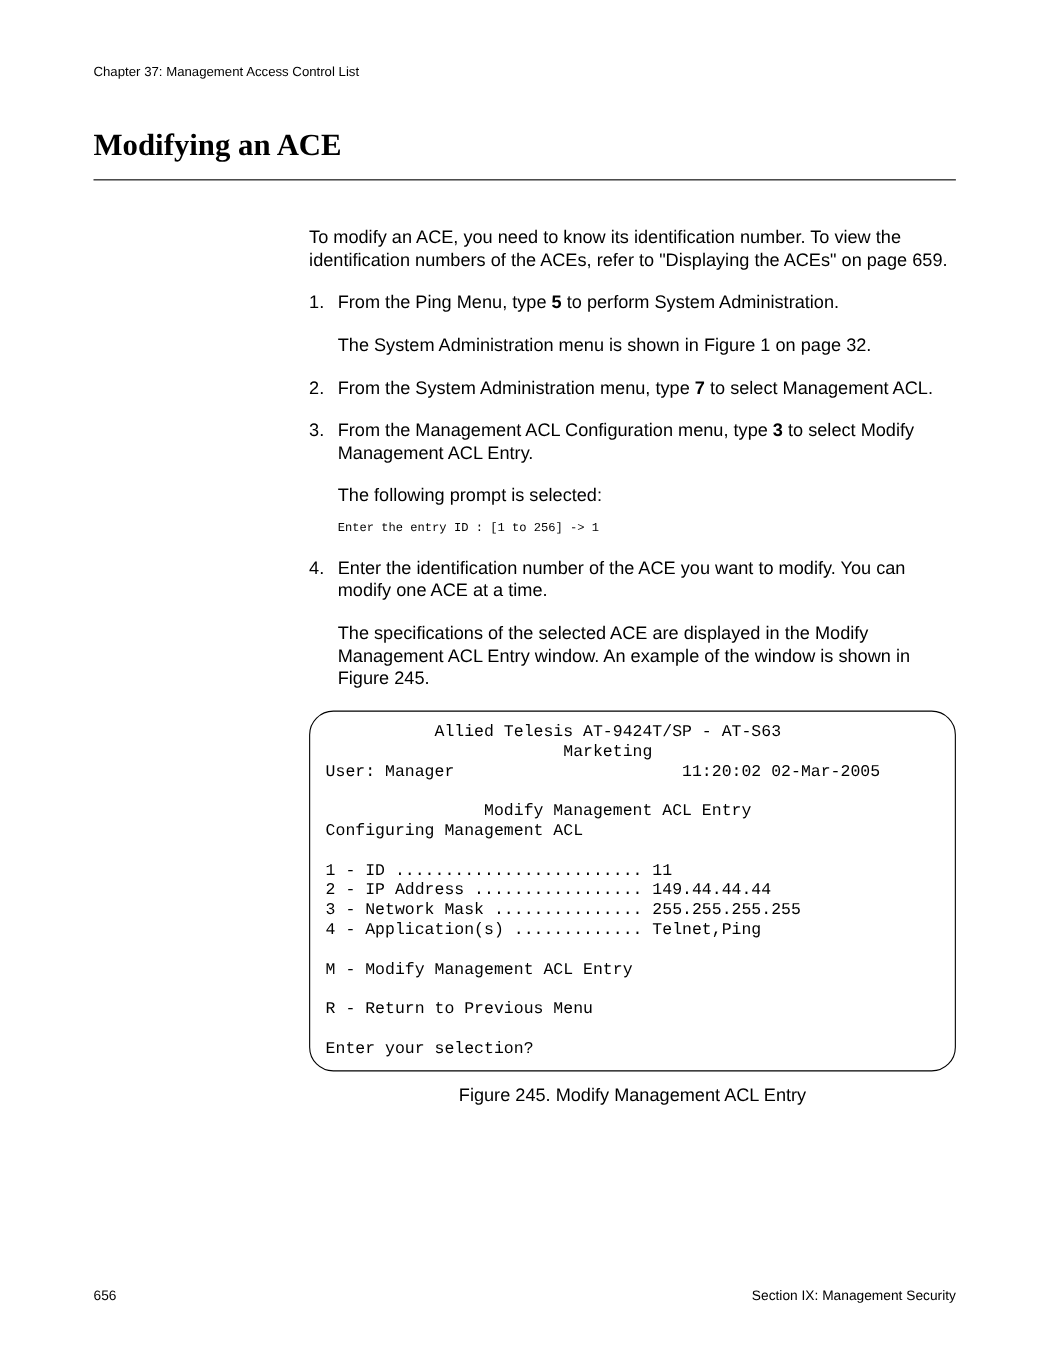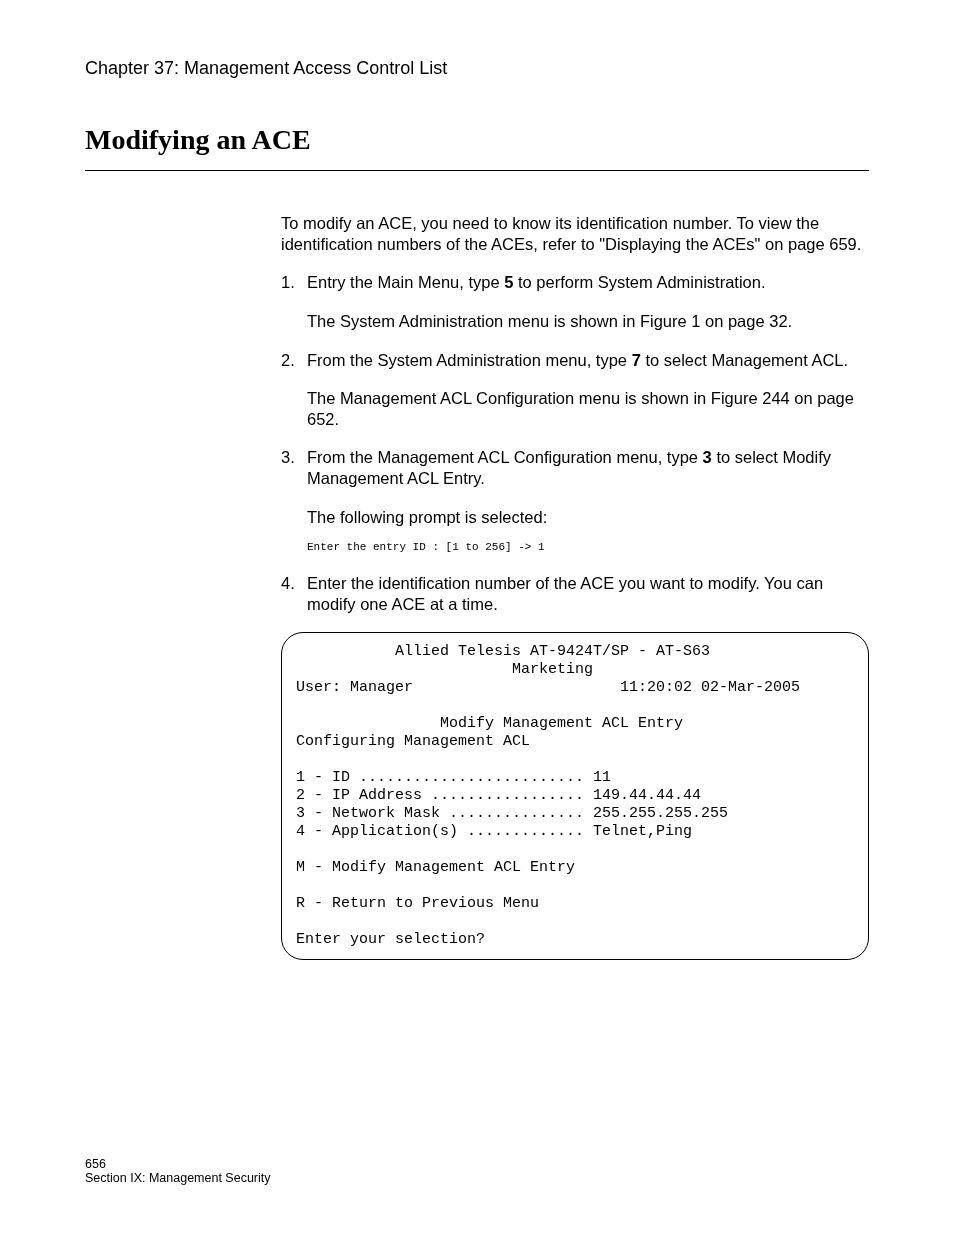--- a/index.html
+++ b/index.html
@@ -7,21 +7,21 @@
       font-family: Arial, Helvetica, sans-serif;
       font-size: 16px;
       color: #000;
       background: #fff;
       width: 954px;
       height: 1235px;
       position: relative;
       padding: 58px 85px 50px 85px;
     }
     .header-line {
-      font-size: 18px;
+      font-size: 12px;
       margin-bottom: 45px;
     }
     .section-title {
       font-family: 'Times New Roman', Times, serif;
       font-size: 28px;
       font-weight: bold;
       border-bottom: 1px solid #000;
       padding-bottom: 14px;
       margin-bottom: 42px;
     }
@@ -73,50 +73,49 @@
       font-size: 16.5px;
     }
     .footer {
       position: absolute;
       bottom: 50px;
       left: 85px;
       right: 85px;
       display: flex;
       justify-content: space-between;
       font-size: 12.5px;
-      flex-direction: column;
     }
     .bold { font-weight: bold; }
   </style>
 </head>
 <body>
 
 <div class="header-line">Chapter 37: Management Access Control List</div>
 
 <h1 class="section-title">Modifying an ACE</h1>
 
 <div class="content">
   <p class="para">To modify an ACE, you need to know its identification number. To view the identification numbers of the ACEs, refer to "Displaying the ACEs" on page 659.</p>
 
   <ol class="steps">
     <li>
-      <span>Entry the Main Menu, type </span><span class="bold">5</span><span> to perform System Administration.</span>
+      <span>From the Ping Menu, type </span><span class="bold">5</span><span> to perform System Administration.</span>
       <p class="sub">The System Administration menu is shown in Figure 1 on page 32.</p>
     </li>
     <li>
       <span>From the System Administration menu, type </span><span class="bold">7</span><span> to select Management ACL.</span>
-      <p class="sub">The Management ACL Configuration menu is shown in Figure 244 on page 652.</p>
     </li>
     <li>
       <span>From the Management ACL Configuration menu, type </span><span class="bold">3</span><span> to select Modify Management ACL Entry.</span>
       <p class="sub">The following prompt is selected:</p>
       <p class="mono">Enter the entry ID :  [1 to 256] -&gt; 1</p>
     </li>
     <li>
       <span>Enter the identification number of the ACE you want to modify. You can modify one ACE at a time.</span><span class="bold"></span><span></span>
+      <p class="sub">The specifications of the selected ACE are displayed in the Modify Management ACL Entry window. An example of the window is shown in Figure 245.</p>
     </li>
   </ol>
 
   <div class="terminal-box">           Allied Telesis AT-9424T/SP - AT-S63
                         Marketing
 User: Manager                       11:20:02 02-Mar-2005
 
                 Modify Management ACL Entry
 Configuring Management ACL
 
@@ -124,18 +123,19 @@
 2 - IP Address ................. 149.44.44.44
 3 - Network Mask ............... 255.255.255.255
 4 - Application(s) ............. Telnet,Ping
 
 M - Modify Management ACL Entry
 
 R - Return to Previous Menu
 
 Enter your selection?</div>
 
+  <p class="fig-caption">Figure 245. Modify Management ACL Entry</p>
 </div>
 
 <div class="footer">
   <span>656</span>
   <span>Section IX: Management Security</span>
 </div>
 
 </body></html>

